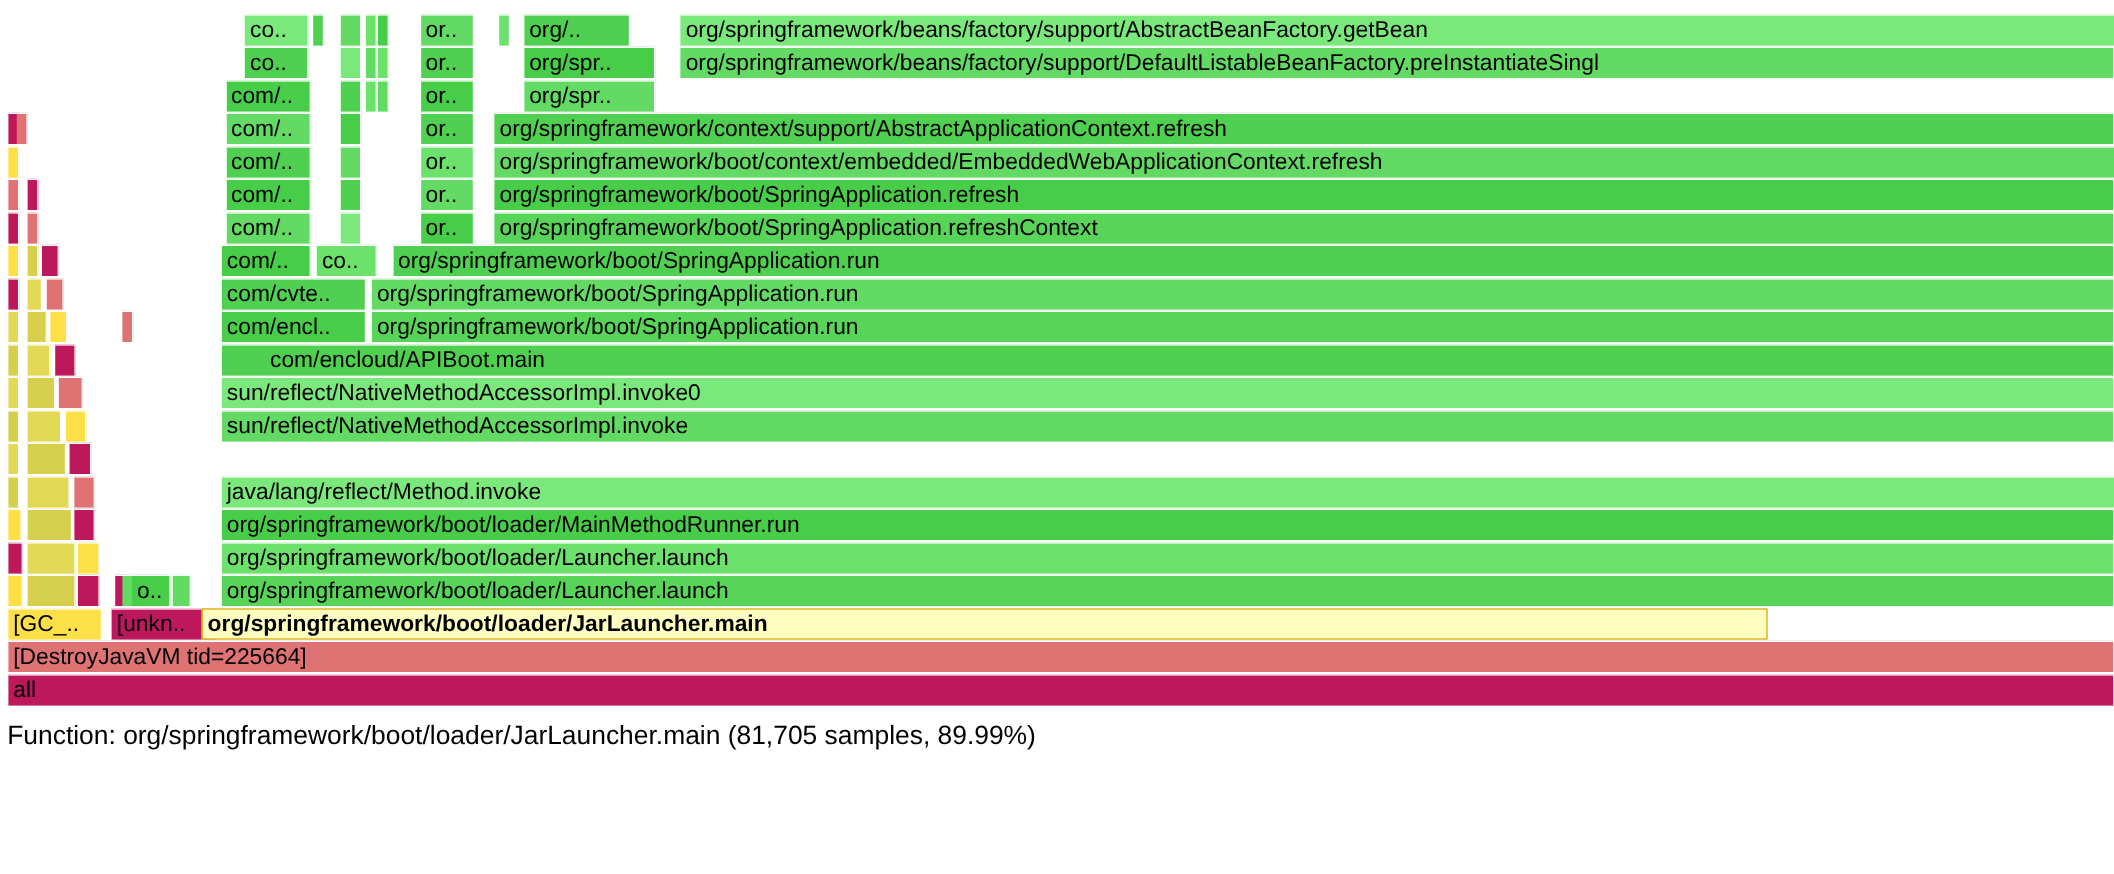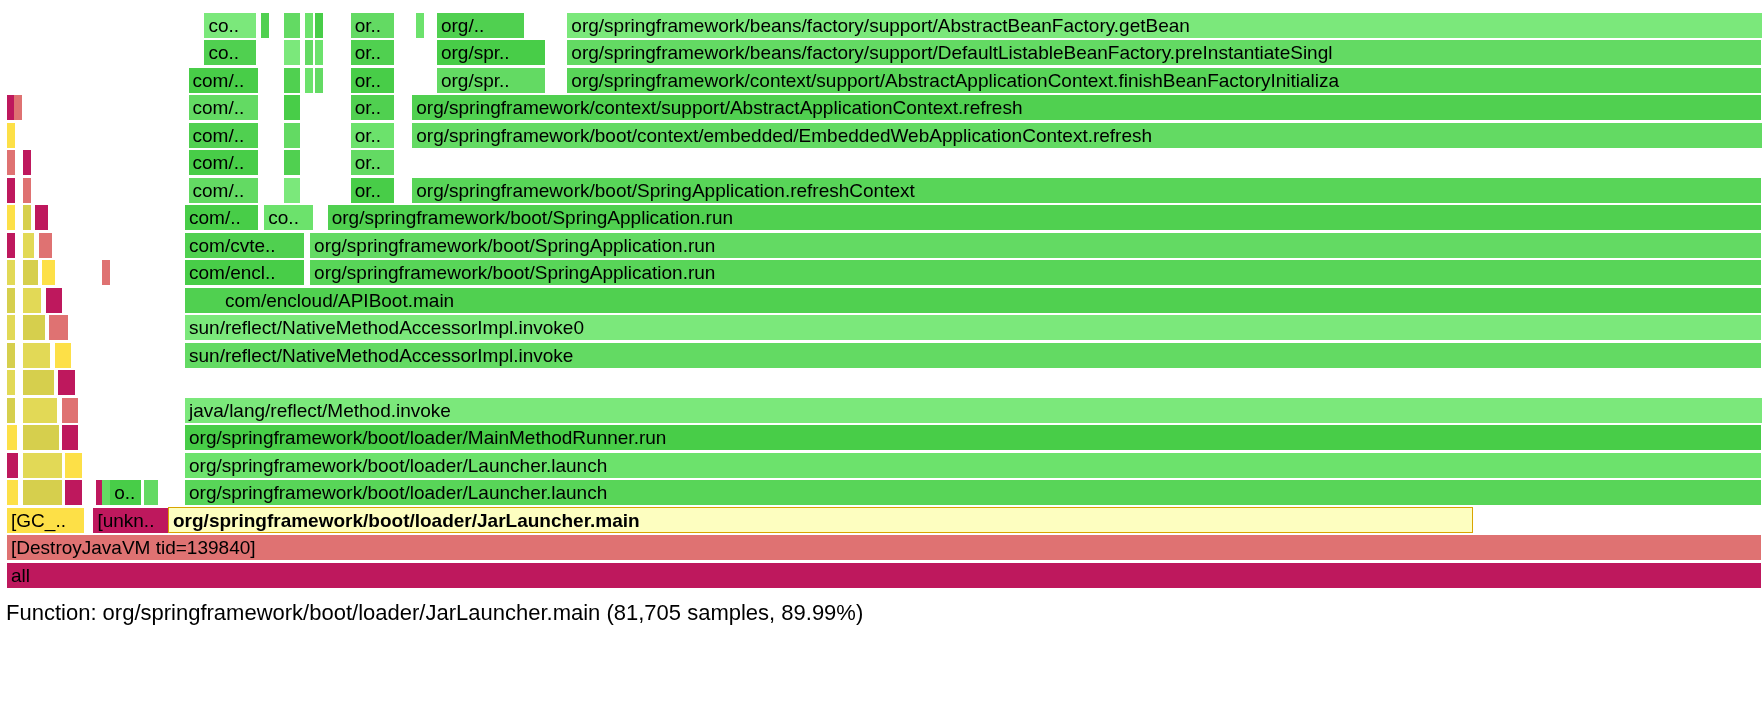--- a/index.html
+++ b/index.html
@@ -53,21 +53,21 @@
     color: #ccc;
   }
   .wrap { position: relative; }
 </style>
 </head>
 <body>
 
 <div class="wrap">
   <div class="flame-container" id="flame" style="height: 587.5px;">
       <div class="frame r1" title="all" style="left: 7.048px; width: 1754.95px; bottom: 0px;">all</div>
-      <div class="frame r2" title="[DestroyJavaVM tid=163289]" style="left: 7.048px; width: 1754.95px; bottom: 27.5px;">[DestroyJavaVM tid=139840]</div>
+      <div class="frame r2" title="[DestroyJavaVM tid=163289]" style="left: 7.048px; width: 1754.95px; bottom: 27.5px;">[DestroyJavaVM tid=225664]</div>
       <div class="frame r3" title="[GC_.." style="left: 7.048px; width: 77.528px; bottom: 55px;">[GC_..</div>
       <div class="frame r1" title="[unkn.." style="left: 93.386px; width: 86.338px; bottom: 55px;">[unkn..</div>
       <div class="frame y1 highlight" title="org/springframework/boot/loader/JarLauncher.main" style="left: 168px; width: 1305px; bottom: 55px; font-weight: bold;">org/springframework/boot/loader/JarLauncher.main</div>
       <div class="frame r3" title="" style="left: 7.048px; width: 12.334px; bottom: 82.5px;"></div>
       <div class="frame y2" title="" style="left: 22.906px; width: 40.526px; bottom: 82.5px;"></div>
       <div class="frame r1" title="" style="left: 65.194px; width: 17.62px; bottom: 82.5px;"></div>
       <div class="frame r1" title="" style="left: 96.029px; width: 4.405px; bottom: 82.5px;"></div>
       <div class="frame g4" title="" style="left: 102.196px; width: 6.167px; bottom: 82.5px;"></div>
       <div class="frame g5" title="o.." style="left: 110.125px; width: 31.716px; bottom: 82.5px;">o..</div>
       <div class="frame g4" title="" style="left: 144.484px; width: 14.096px; bottom: 82.5px;"></div>
@@ -120,38 +120,38 @@
       <div class="frame r2" title="" style="left: 22.906px; width: 7.048px; bottom: 385px;"></div>
       <div class="frame g4" title="com/.." style="left: 188.534px; width: 70.48px; bottom: 385px;">com/..</div>
       <div class="frame g6" title="" style="left: 283.682px; width: 17.62px; bottom: 385px;"></div>
       <div class="frame g5" title="or.." style="left: 350.638px; width: 44.05px; bottom: 385px;">or..</div>
       <div class="frame g1" title="org/springframework/boot/SpringApplication.refreshContext" style="left: 412.308px; width: 1349.69px; bottom: 385px;">org/springframework/boot/SpringApplication.refreshContext</div>
       <div class="frame r2" title="" style="left: 7.048px; width: 5.286px; bottom: 412.5px;"></div>
       <div class="frame r1" title="" style="left: 22.906px; width: 5.286px; bottom: 412.5px;"></div>
       <div class="frame g5" title="com/.." style="left: 188.534px; width: 70.48px; bottom: 412.5px;">com/..</div>
       <div class="frame g3" title="" style="left: 283.682px; width: 17.62px; bottom: 412.5px;"></div>
       <div class="frame g4" title="or.." style="left: 350.638px; width: 44.05px; bottom: 412.5px;">or..</div>
+      <div class="frame g5" title="org/springframework/boot/SpringApplication.refresh" style="left: 412.308px; width: 1349.69px; bottom: 412.5px;">org/springframework/boot/SpringApplication.refresh</div>
       <div class="frame r3" title="" style="left: 7.048px; width: 5.286px; bottom: 440px;"></div>
       <div class="frame g3" title="com/.." style="left: 188.534px; width: 70.48px; bottom: 440px;">com/..</div>
       <div class="frame g4" title="" style="left: 283.682px; width: 17.62px; bottom: 440px;"></div>
       <div class="frame g2" title="or.." style="left: 350.638px; width: 44.05px; bottom: 440px;">or..</div>
       <div class="frame g4" title="org/springframework/boot/context/embedded/EmbeddedWebApplicationContext.refresh" style="left: 412.308px; width: 1598px; bottom: 440px;">org/springframework/boot/context/embedded/EmbeddedWebApplicationContext.refresh</div>
       <div class="frame r1" title="" style="left: 7.048px; width: 5.286px; bottom: 467.5px;"></div>
       <div class="frame r2" title="" style="left: 14.096px; width: 5.286px; bottom: 467.5px;"></div>
       <div class="frame g4" title="com/.." style="left: 188.534px; width: 70.48px; bottom: 467.5px;">com/..</div>
       <div class="frame g5" title="" style="left: 283.682px; width: 17.62px; bottom: 467.5px;"></div>
       <div class="frame g3" title="or.." style="left: 350.638px; width: 44.05px; bottom: 467.5px;">or..</div>
       <div class="frame g3" title="org/springframework/context/support/AbstractApplicationContext.refresh" style="left: 412.308px; width: 1349.69px; bottom: 467.5px;">org/springframework/context/support/AbstractApplicationContext.refresh</div>
       <div class="frame g5" title="com/.." style="left: 188.534px; width: 70.48px; bottom: 495px;">com/..</div>
       <div class="frame g3" title="" style="left: 283.682px; width: 17.62px; bottom: 495px;"></div>
       <div class="frame g2" title="" style="left: 304.826px; width: 7.048px; bottom: 495px;"></div>
       <div class="frame g4" title="" style="left: 315.398px; width: 5.286px; bottom: 495px;"></div>
       <div class="frame g5" title="or.." style="left: 350.638px; width: 44.05px; bottom: 495px;">or..</div>
       <div class="frame g4" title="org/spr.." style="left: 436.976px; width: 109.244px; bottom: 495px;">org/spr..</div>
-      <div class="frame g1" title="org/springframework/context/support/AbstractApplicationContext.finishBeanFactoryInitializa" style="left: 567.364px; width: 1194.64px; bottom: 495px;">org/springframework/context/support/AbstractApplicationContext.finishBeanFactoryInitializa</div>
       <div class="frame g3" title="co.." style="left: 204.392px; width: 52.86px; bottom: 522.5px;">co..</div>
       <div class="frame g6" title="" style="left: 283.682px; width: 17.62px; bottom: 522.5px;"></div>
       <div class="frame g4" title="" style="left: 304.826px; width: 7.048px; bottom: 522.5px;"></div>
       <div class="frame g2" title="" style="left: 315.398px; width: 5.286px; bottom: 522.5px;"></div>
       <div class="frame g3" title="or.." style="left: 350.638px; width: 44.05px; bottom: 522.5px;">or..</div>
       <div class="frame g5" title="org/spr.." style="left: 436.976px; width: 109.244px; bottom: 522.5px;">org/spr..</div>
       <div class="frame g4" title="org/springframework/beans/factory/support/DefaultListableBeanFactory.preInstantiateSingl" style="left: 567.364px; width: 1194.64px; bottom: 522.5px;">org/springframework/beans/factory/support/DefaultListableBeanFactory.preInstantiateSingl</div>
       <div class="frame g6" title="co.." style="left: 204.392px; width: 52.86px; bottom: 550px;">co..</div>
       <div class="frame g3" title="" style="left: 260.776px; width: 4.405px; bottom: 550px;"></div>
       <div class="frame g4" title="" style="left: 283.682px; width: 17.62px; bottom: 550px;"></div>

